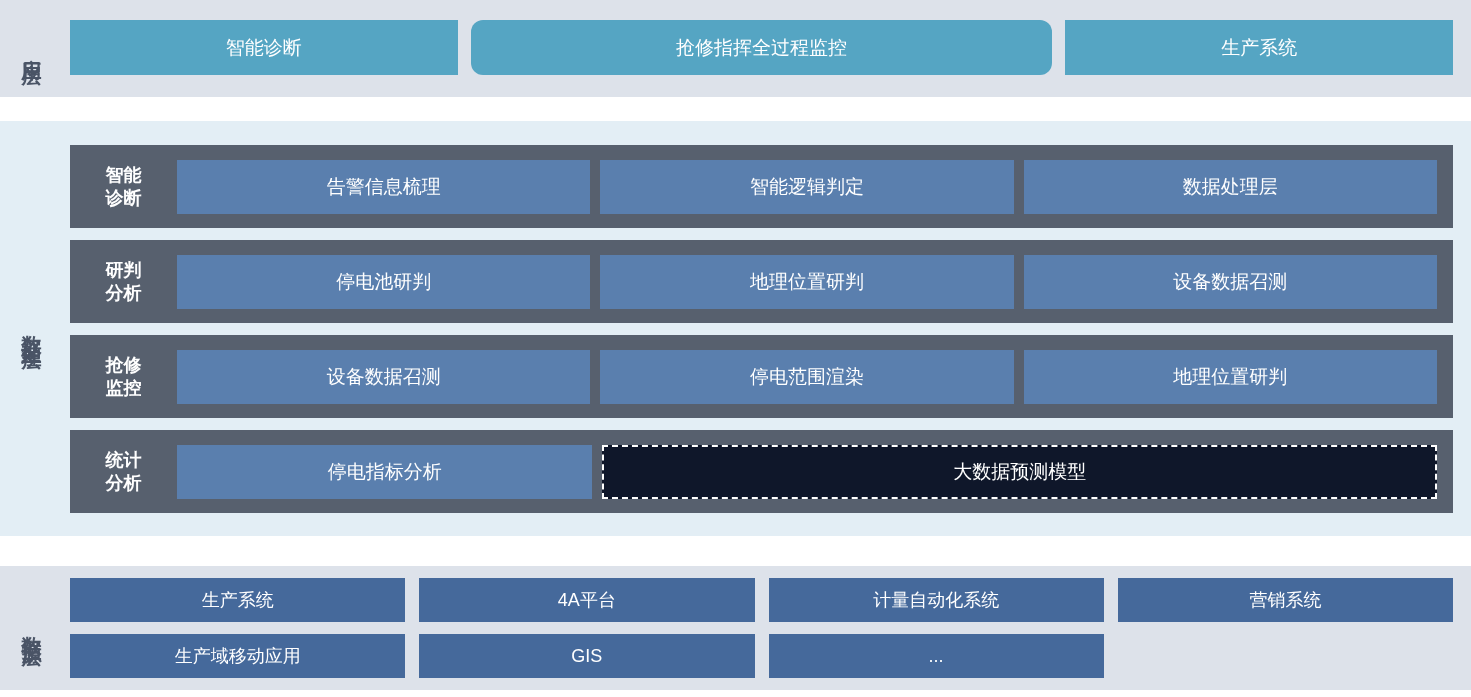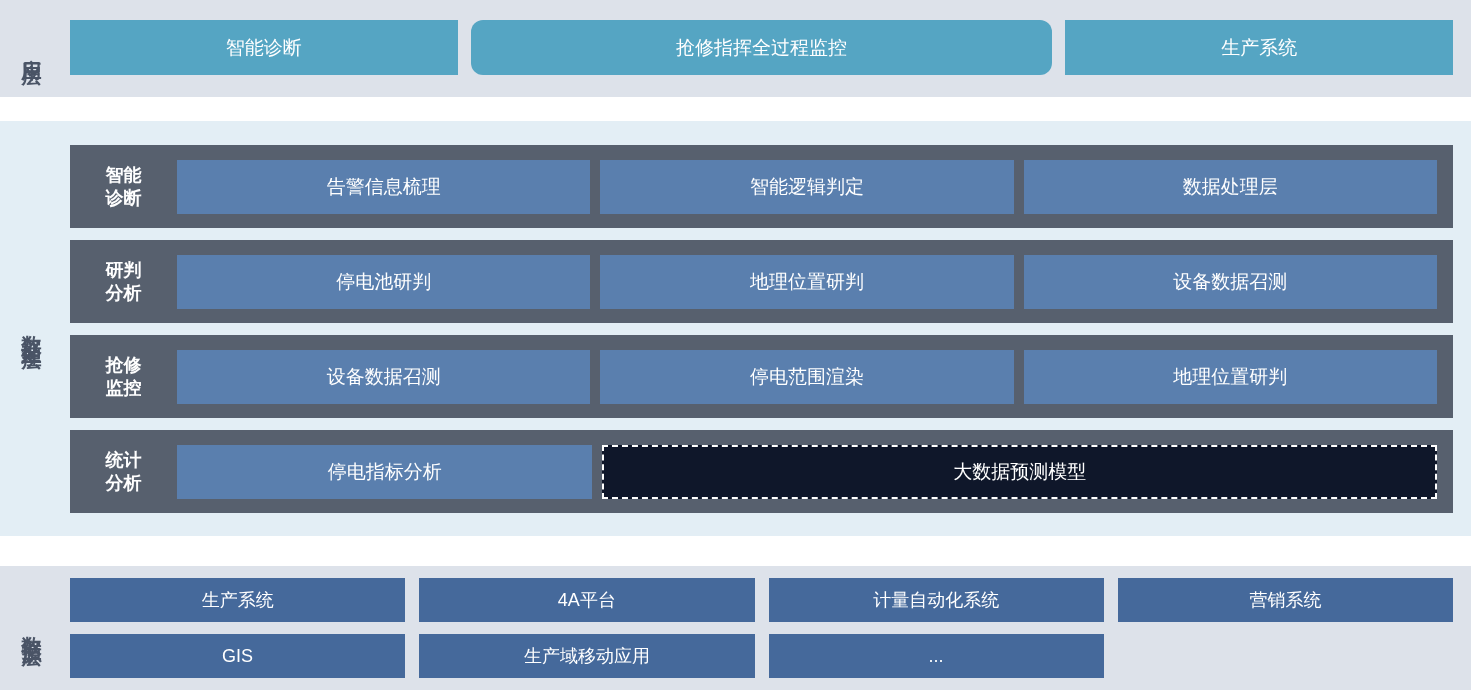--- a/index.html
+++ b/index.html
@@ -190,19 +190,19 @@
     </div>
   </section>
 
   <section class="band band-src">
     <div class="v-label">数据源层</div>
     <div class="src-grid">
       <div class="src-btn">生产系统</div>
       <div class="src-btn">4A平台</div>
       <div class="src-btn">计量自动化系统</div>
       <div class="src-btn">营销系统</div>
+      <div class="src-btn">生产域移动应用</div>
       <div class="src-btn">GIS</div>
-      <div class="src-btn">生产域移动应用</div>
       <div class="src-btn">...</div>
     </div>
   </section>
 
 </div>
 
 </body></html>

